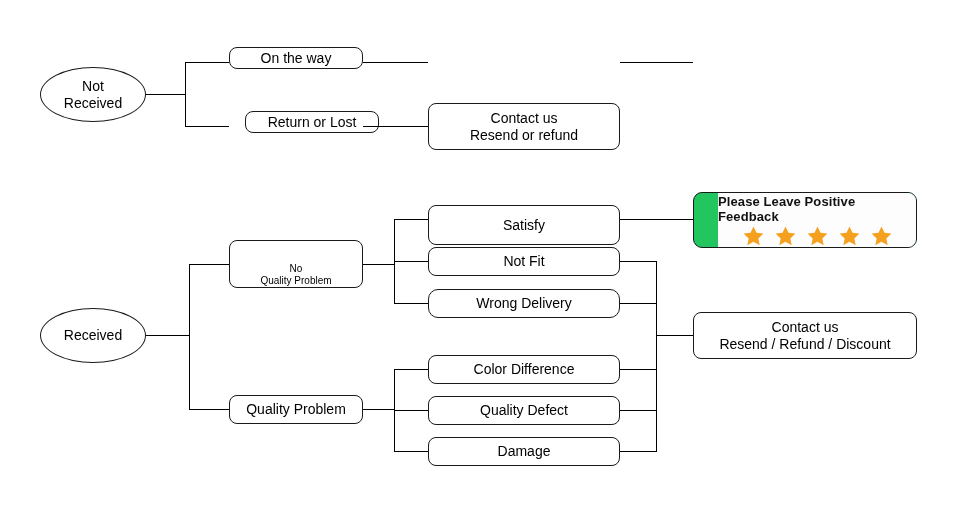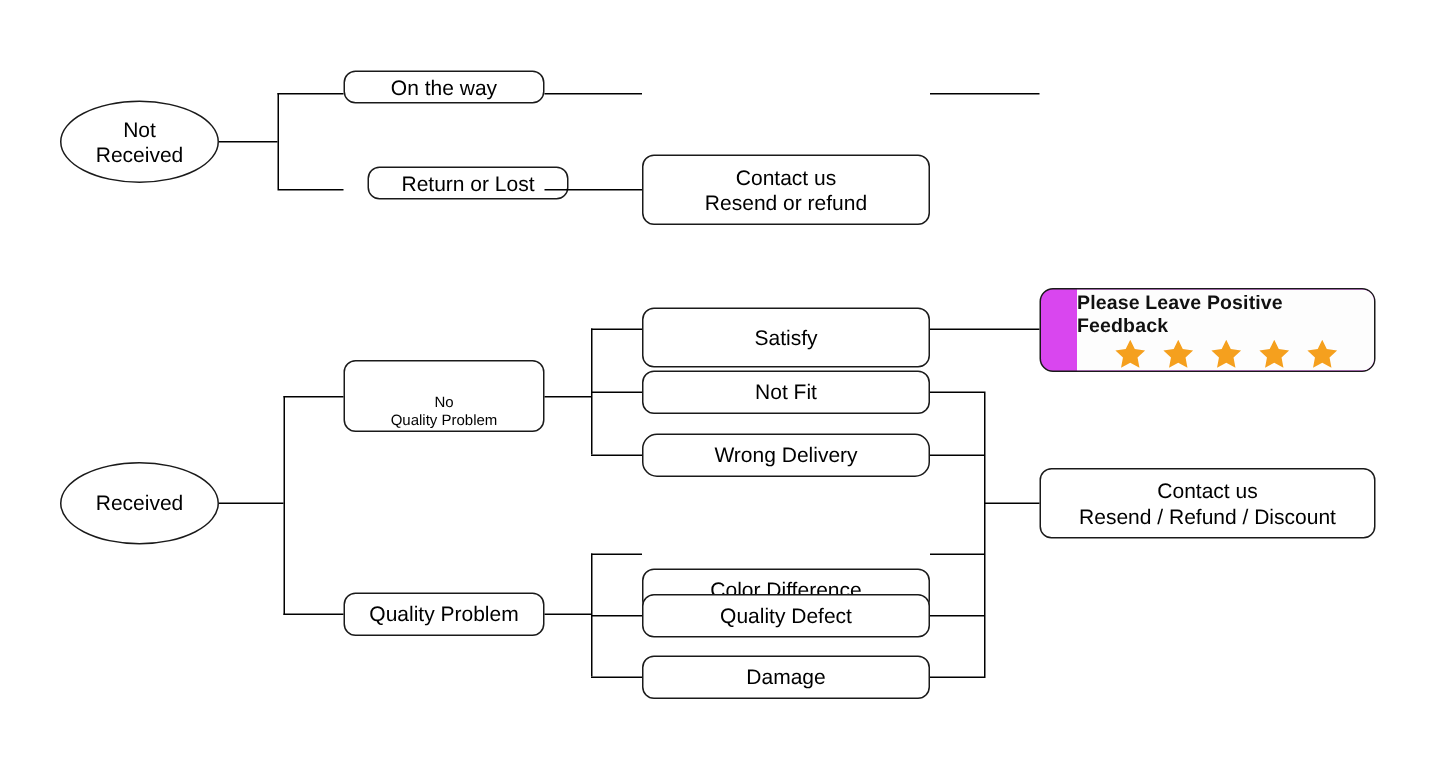--- a/index.html
+++ b/index.html
@@ -52,21 +52,21 @@
     white-space: pre-line;
     padding: 0 4px;
   }
 
   
   .feedback {
     position: absolute;
     box-sizing: border-box;
     border: 1px solid #1a1a1a;
     border-radius: 9px;
-    background: #d946ef;
+    background: #22c55e;
     display: flex;
     flex-direction: column;
     align-items: center;
     justify-content: center;
     overflow: hidden;
     padding-left: 24px;
   }
   .feedback .fb-inner {
     width: 100%;
     height: 100%;
@@ -168,21 +168,21 @@
 
   <div class="node rounded" style="left:428px; top:205px; width:192px; height:40px; font-size:14px;">
     <span class="label">Satisfy</span>
   </div>
   <div class="node rounded" style="left:428px; top:247px; width:192px; height:29px; font-size:14px;text-align:center;">
     <span class="label">Not Fit</span>
   </div>
   <div class="node rounded" style="left:428px; top:289px; width:192px; height:29px; font-size:14px;border-radius:10px;">
     <span class="label">Wrong Delivery</span>
   </div>
-  <div class="node rounded" style="left:428px; top:355px; width:192px; height:29px; font-size:14px;margin-top:24px;">
+  <div class="node rounded" style="left:428px; top:355px; width:192px; height:29px; font-size:14px;">
     <span class="label">Color Difference</span>
   </div>
   <div class="node rounded" style="left:428px; top:396px; width:192px; height:29px; font-size:14px;">
     <span class="label">Quality Defect</span>
   </div>
   <div class="node rounded" style="left:428px; top:437px; width:192px; height:29px; font-size:14px;">
     <span class="label">Damage</span>
   </div>
 
   <div class="line h" style="left:620px; top:219px; width:73px;"></div>

